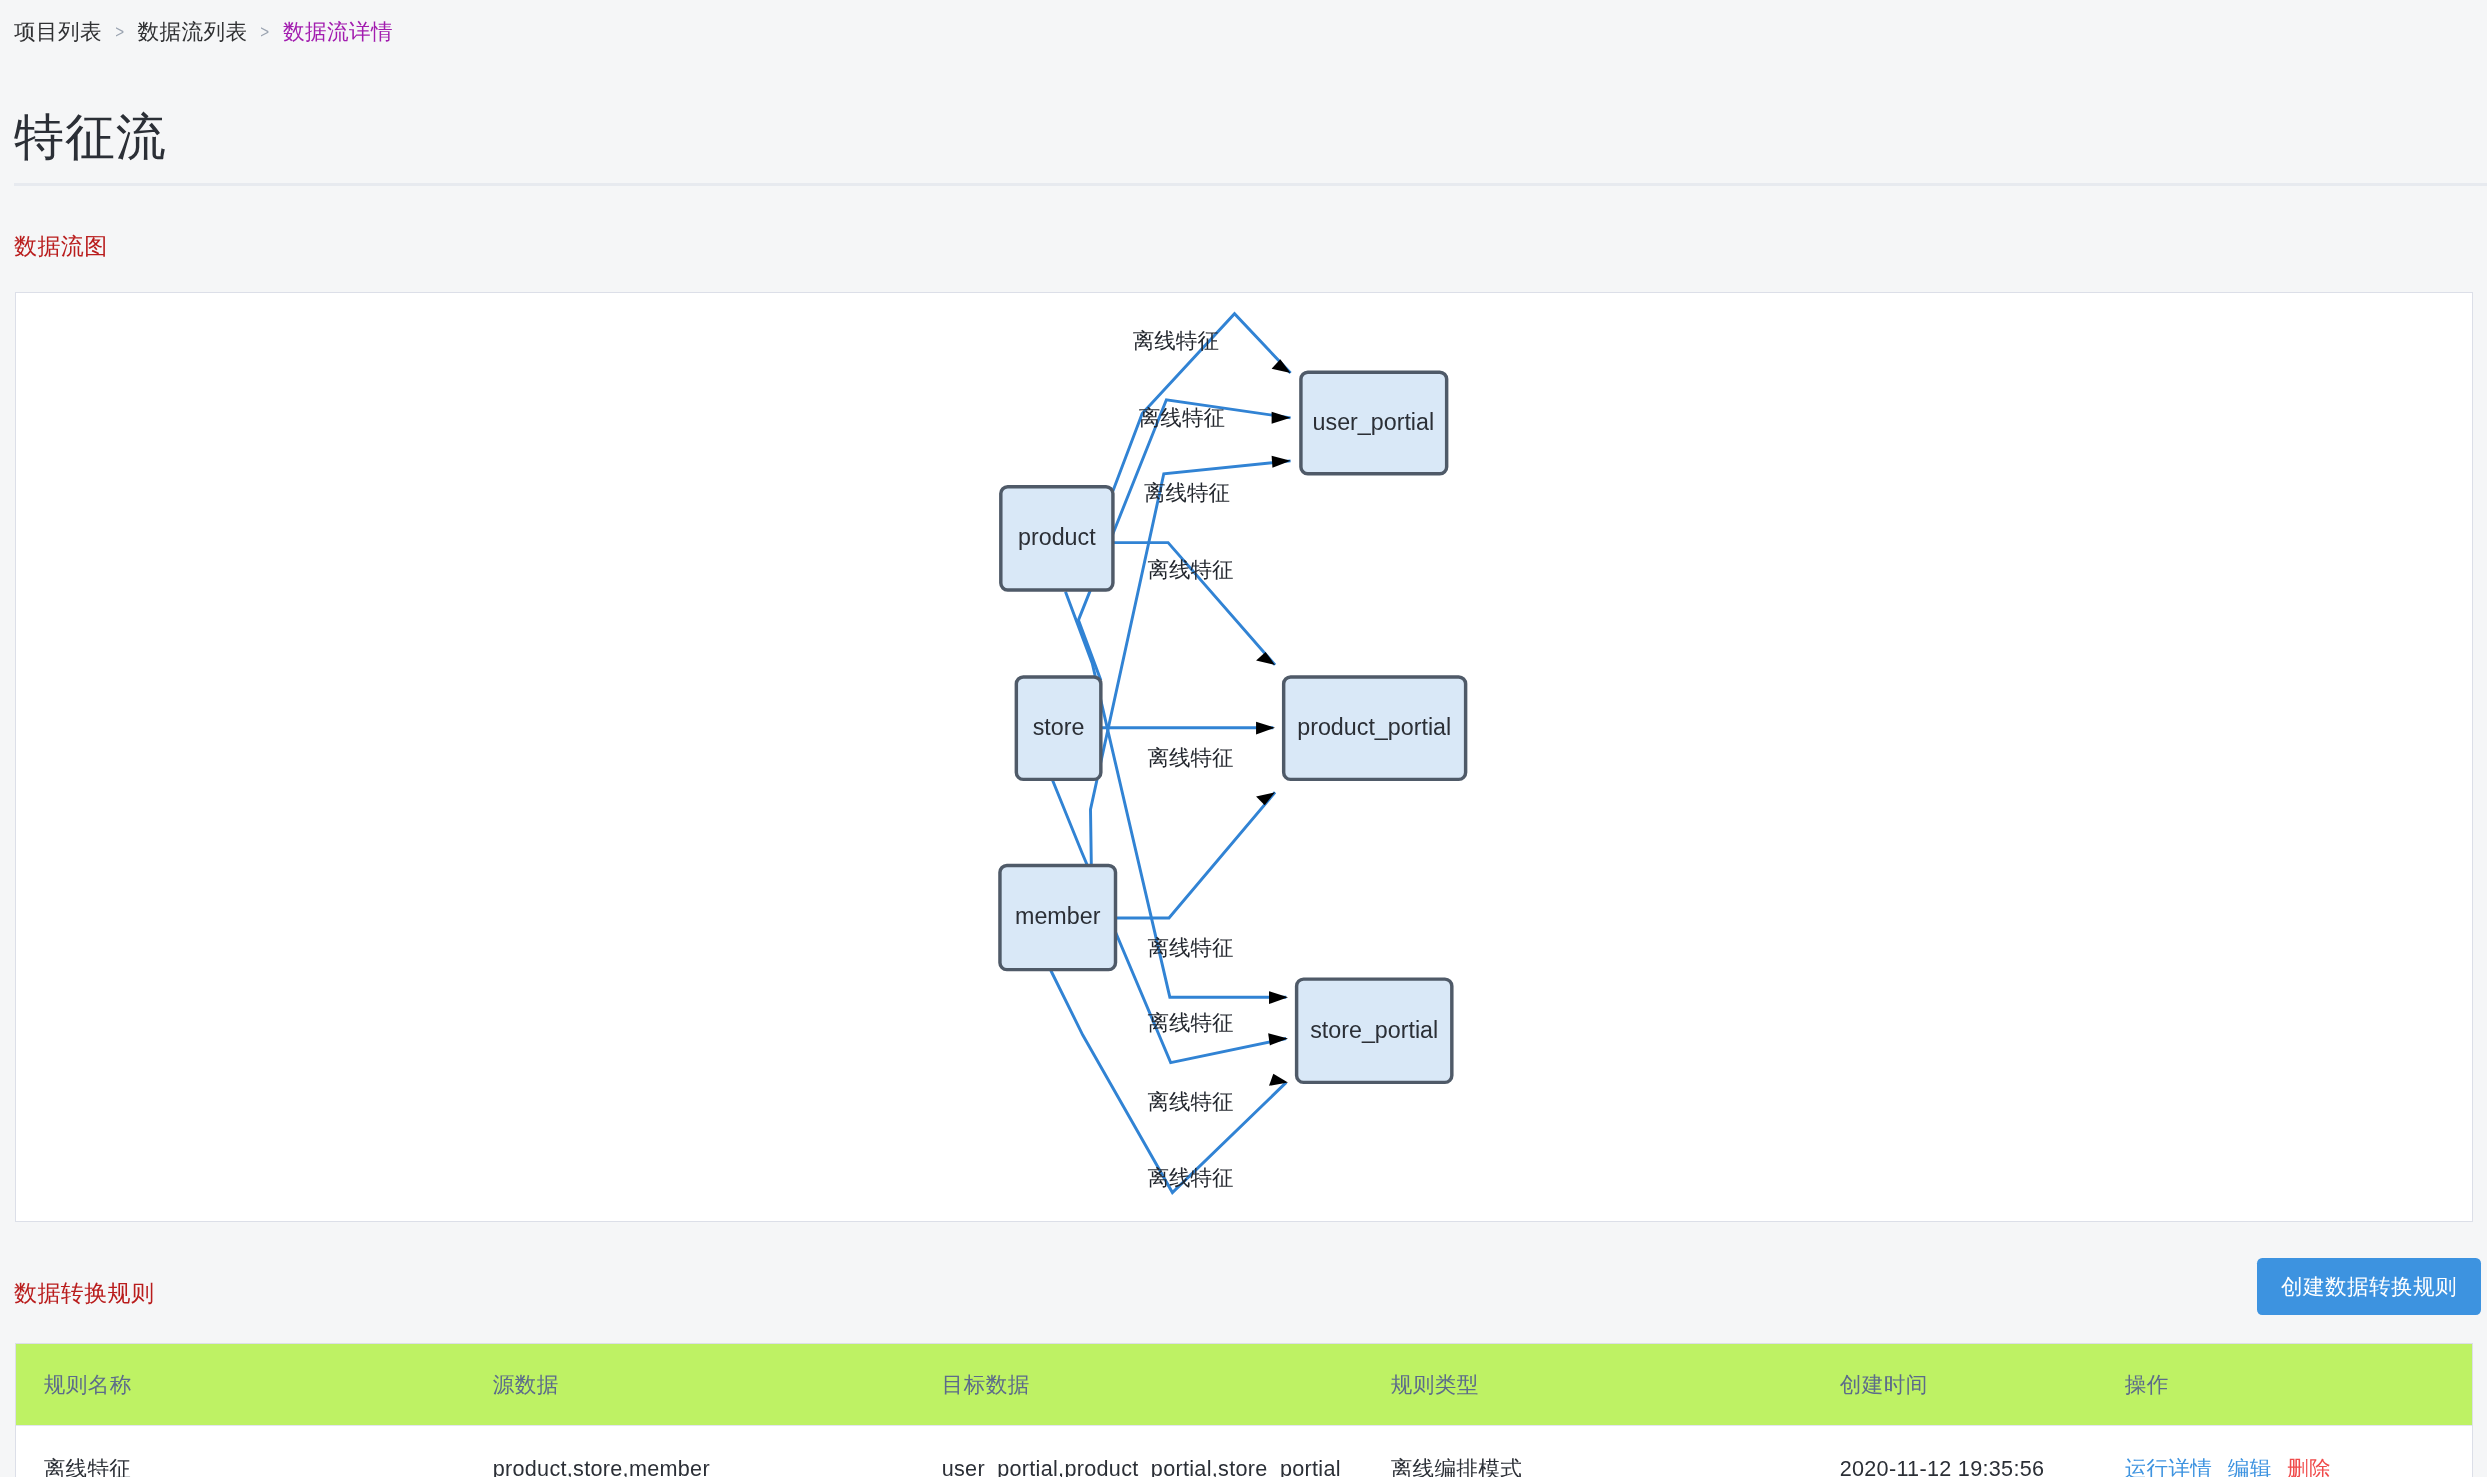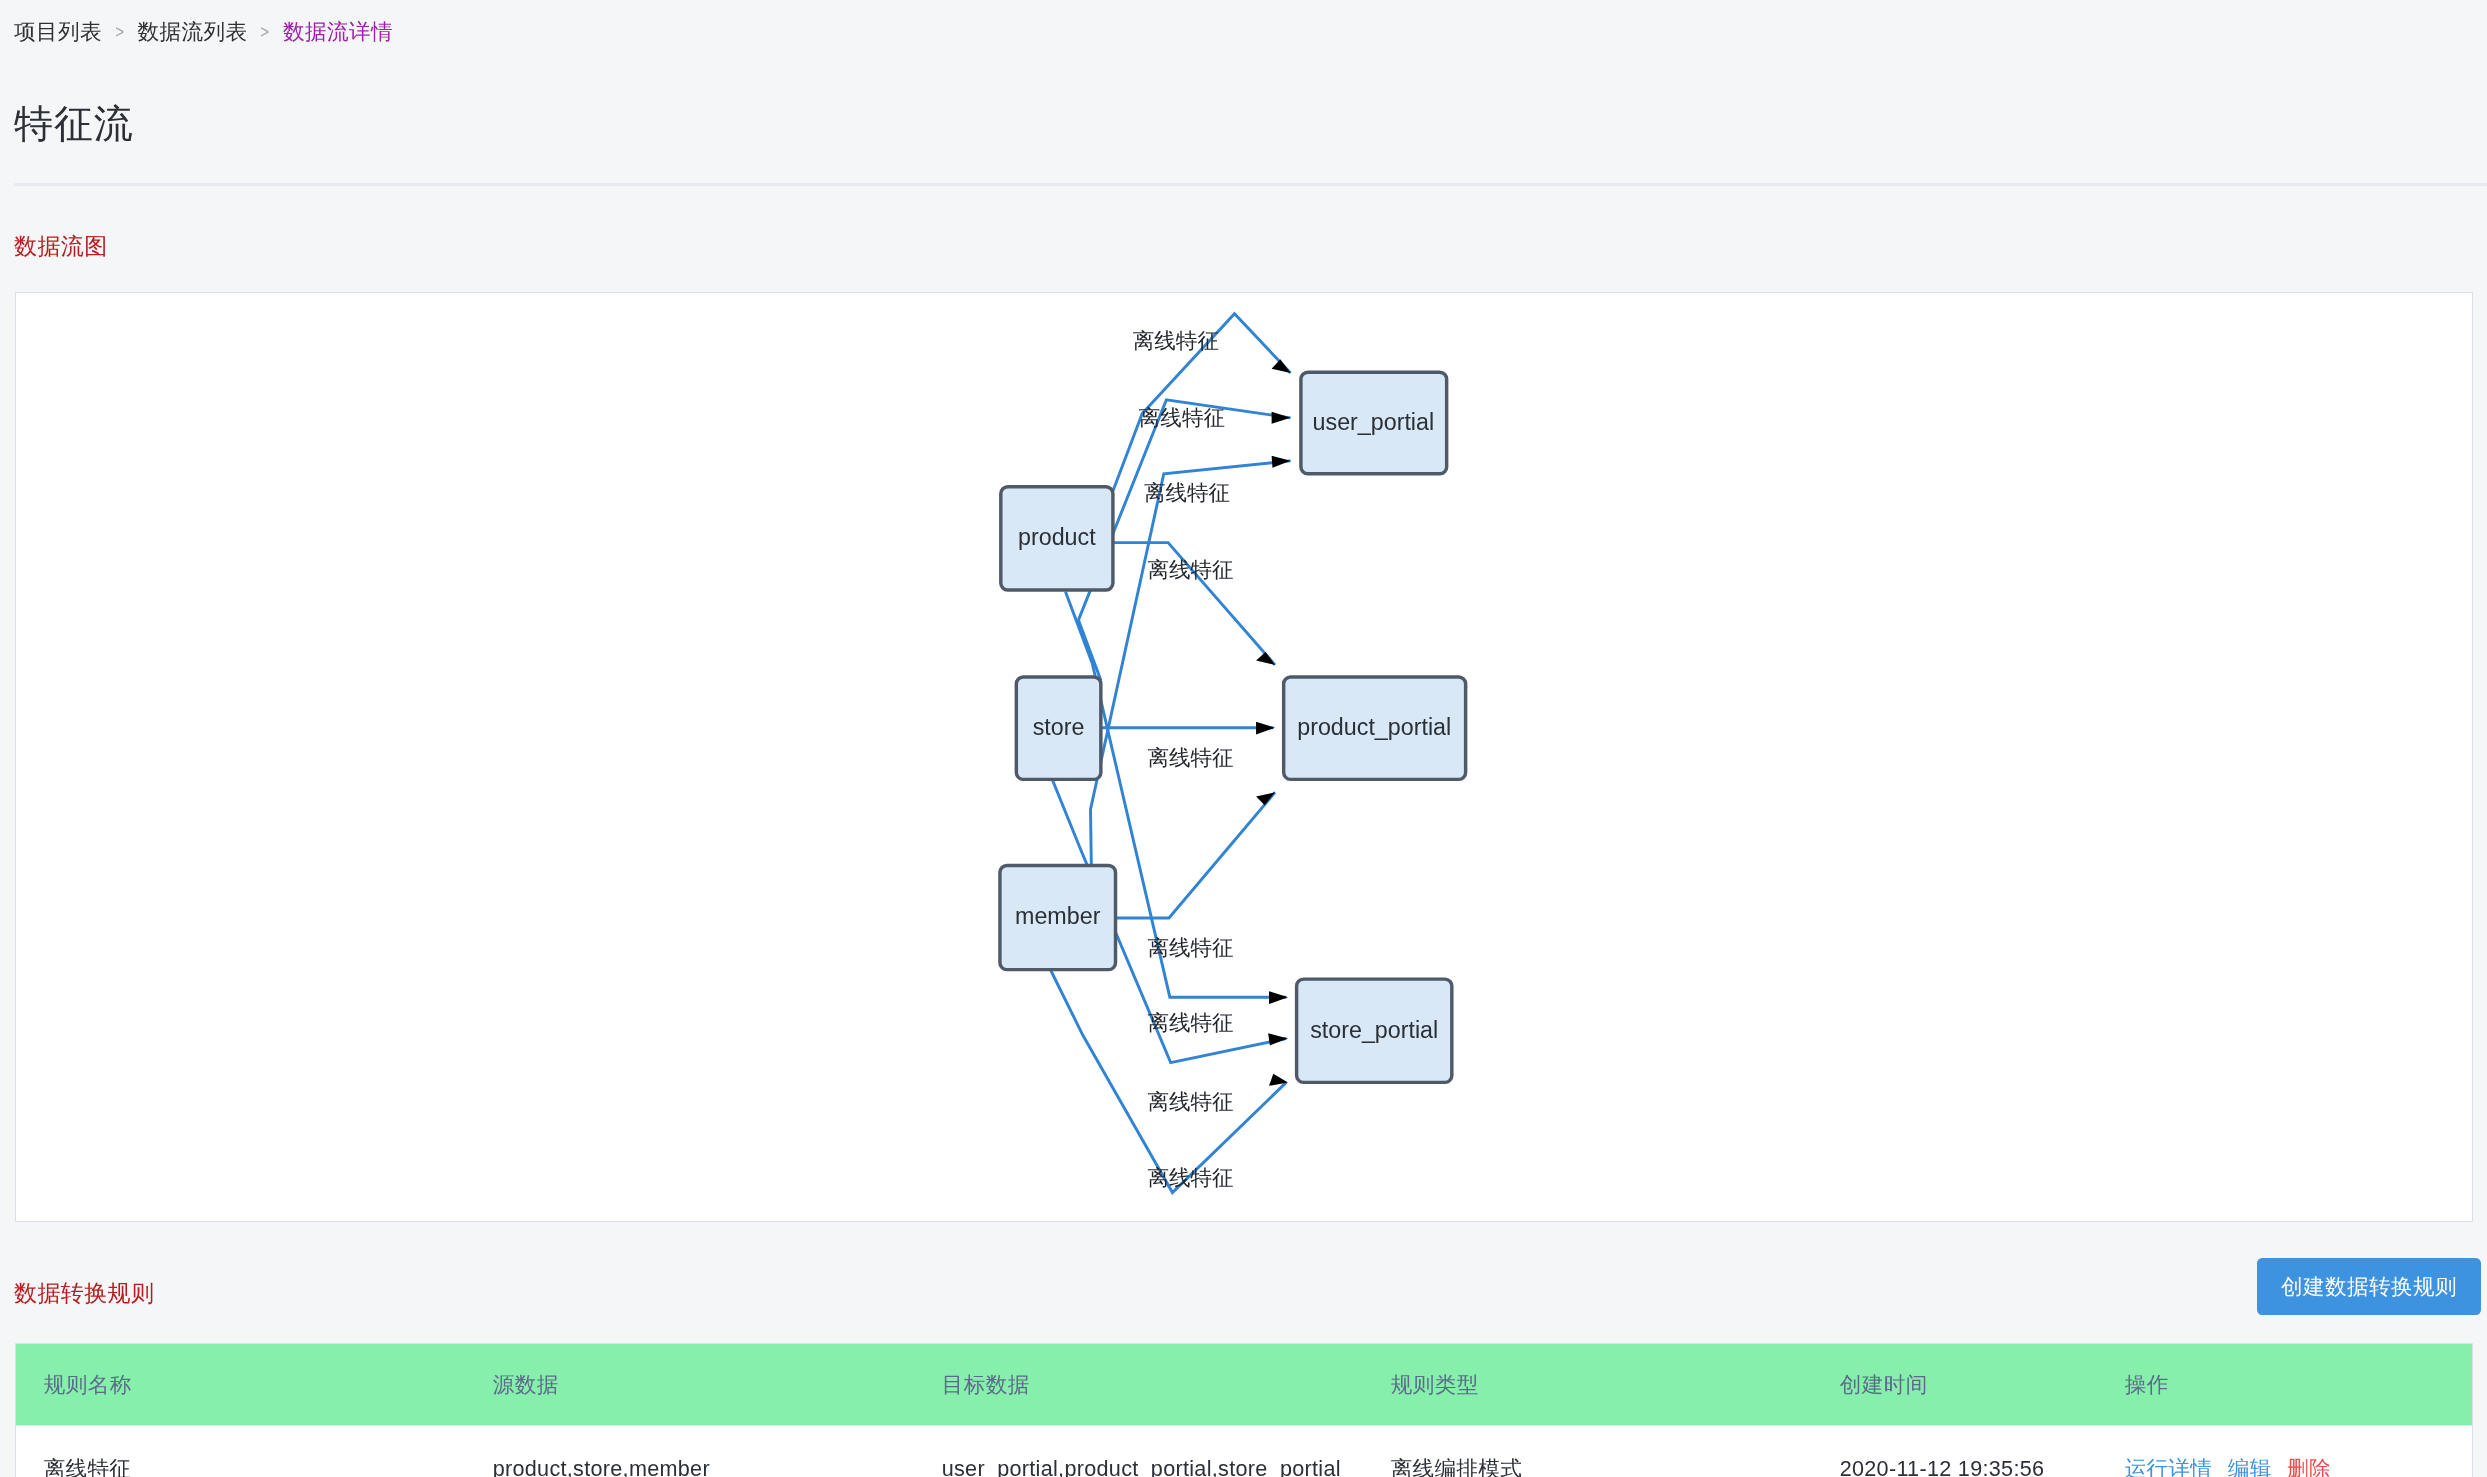--- a/index.html
+++ b/index.html
@@ -43,21 +43,21 @@
     margin: 0 12px;
     font-size: 19px;
     transform: scaleX(0.8);
   }
 
   
   .page-title {
     position: absolute;
     left: 14px;
     top: 78px;
-    font-size: 39px;
+    font-size: 50px;
     line-height: 1;
     color: #2b2f36;
     font-weight: 400;
     letter-spacing: 0.9px;
   }
 
   .header-divider {
     position: absolute;
     left: 14px;
     top: 183px;
@@ -149,21 +149,21 @@
     border-bottom: none;
     box-sizing: border-box;
     background: #ffffff;
   }
   table {
     width: 100%;
     border-collapse: collapse;
     table-layout: fixed;
   }
   thead tr {
-    background: #86efac;
+    background: #bef264;
   }
   thead th {
     text-align: left;
     font-weight: 400;
     font-size: 21.6px;
     color: #5c6b8a;
     padding: 26px 0 26px 0;
     letter-spacing: 0.4px;
     border-bottom: 1.7px solid #e3e6ee;
   }

